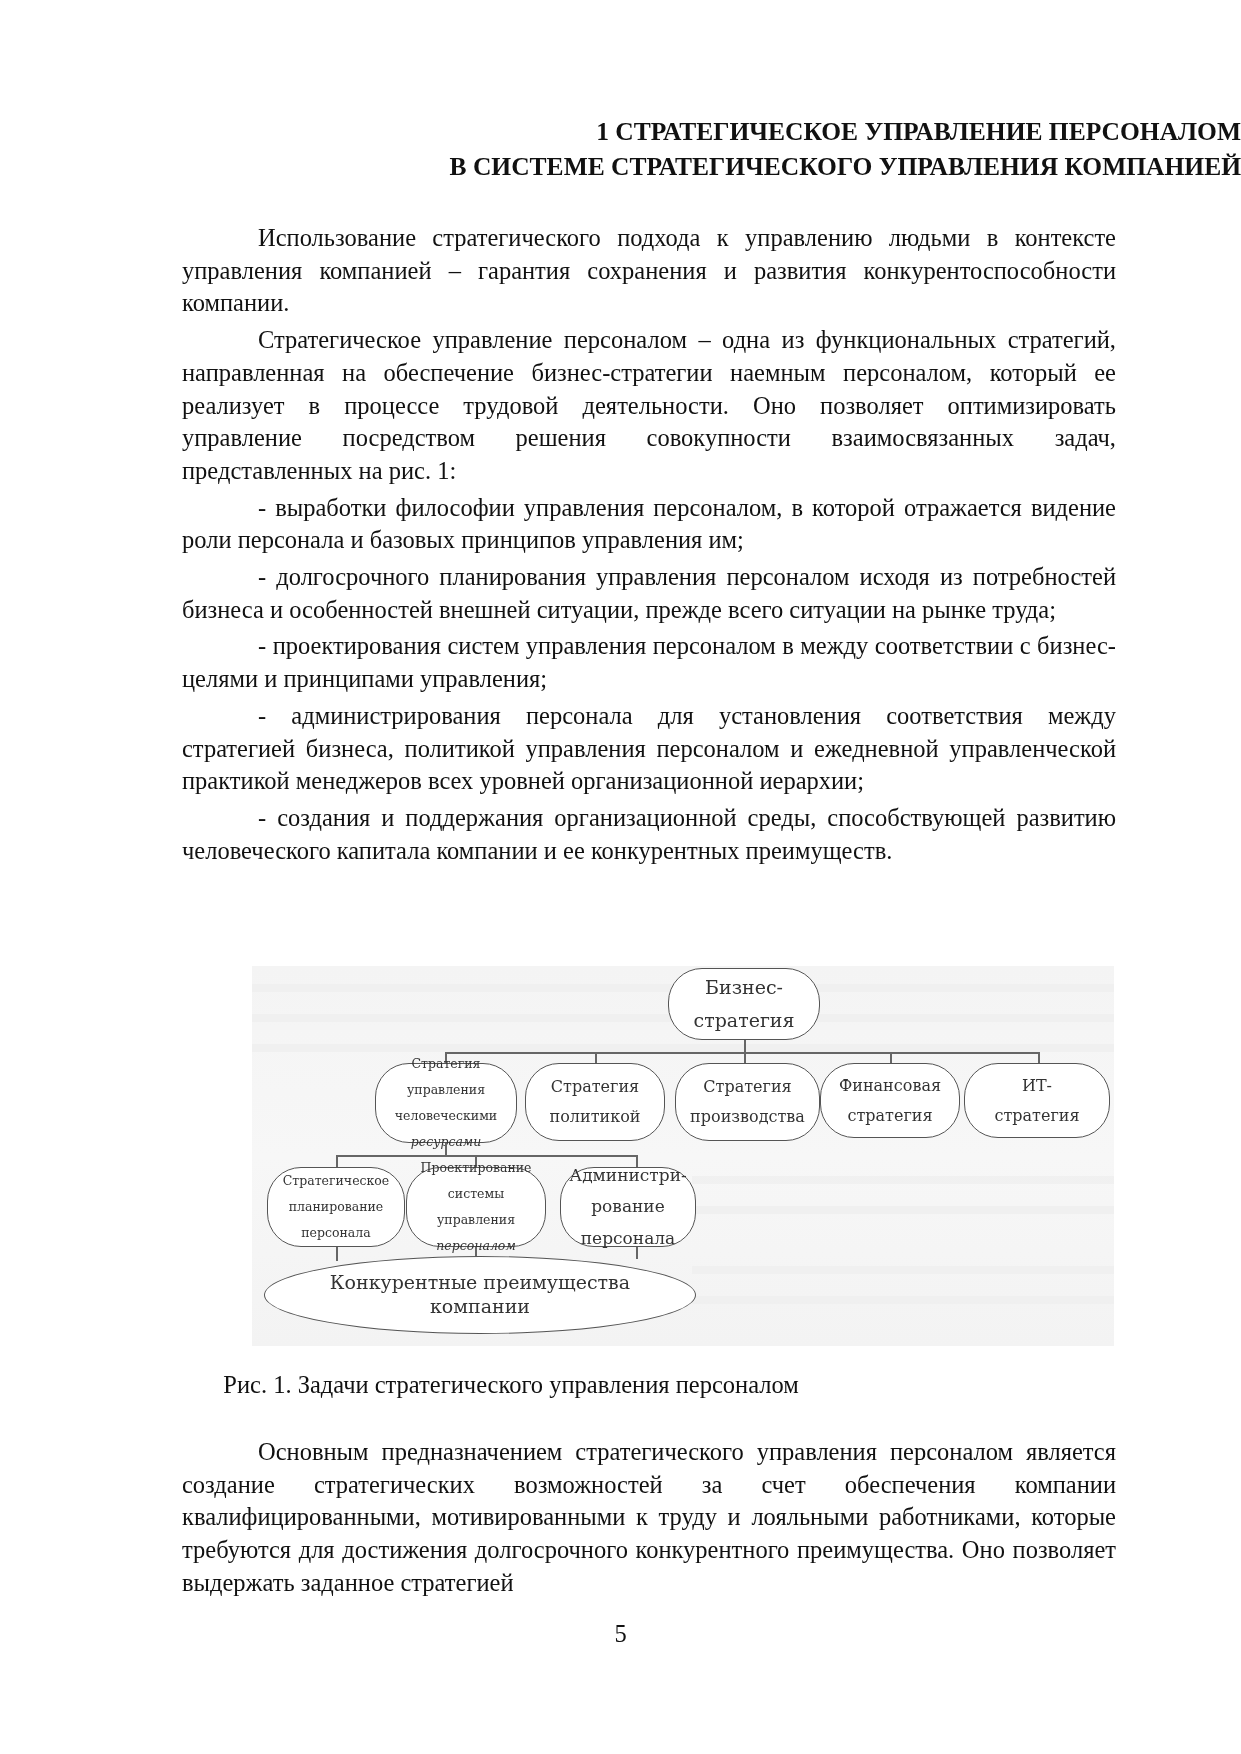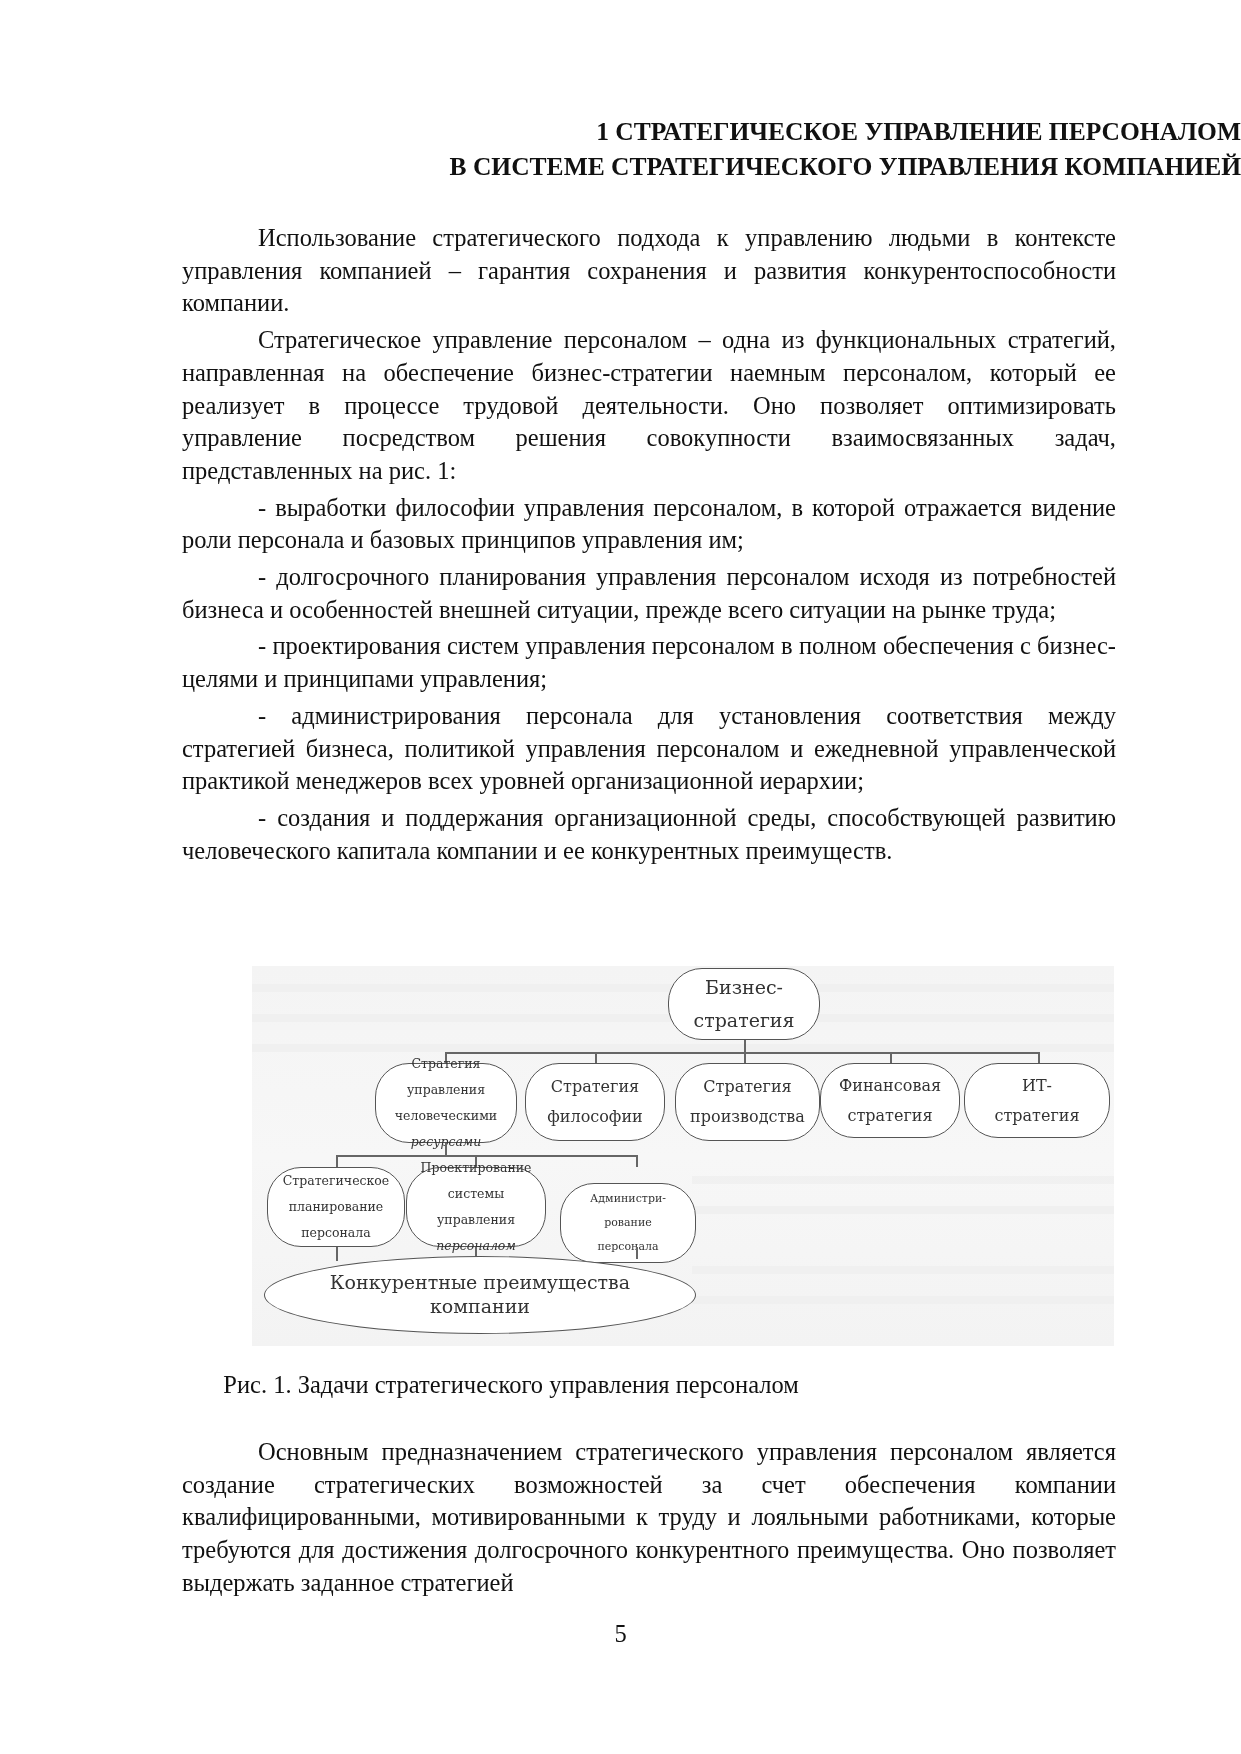--- a/index.html
+++ b/index.html
@@ -34,21 +34,21 @@
 <div class="title">
   <div>1 СТРАТЕГИЧЕСКОЕ УПРАВЛЕНИЕ ПЕРСОНАЛОМ</div>
   <div>В СИСТЕМЕ СТРАТЕГИЧЕСКОГО УПРАВЛЕНИЯ КОМПАНИЕЙ</div>
 </div>
 
 <div class="body-text sec1">
   <p>Использование стратегического подхода к управлению людьми в контексте управления компанией – гарантия сохранения и развития конкурентоспособности компании.</p>
   <p>Стратегическое управление персоналом – одна из функциональных стратегий, направленная на обеспечение бизнес-стратегии наемным персоналом, который ее реализует в процессе трудовой деятельности. Оно позволяет оптимизировать управление посредством решения совокупности взаимосвязанных задач, представленных на рис. 1:</p>
   <p>- выработки философии управления персоналом, в которой отражается видение роли персонала и базовых принципов управления им;</p>
   <p>- долгосрочного планирования управления персоналом исходя из потребностей бизнеса и особенностей внешней ситуации, прежде всего ситуации на рынке труда;</p>
-  <p>- проектирования систем управления персоналом в полном обеспечения с бизнес-целями и принципами управления;</p>
+  <p>- проектирования систем управления персоналом в между соответствии с бизнес-целями и принципами управления;</p>
   <p>- администрирования персонала для установления соответствия между стратегией бизнеса, политикой управления персоналом и ежедневной управленческой практикой менеджеров всех уровней организационной иерархии;</p>
   <p>- создания и поддержания организационной среды, способствующей развитию человеческого капитала компании и ее конкурентных преимуществ.</p>
 </div>
 
 <div class="fig-wrap">
   <div class="noise" style="top:18px"></div>
   <div class="noise" style="top:48px"></div>
   <div class="noise" style="top:78px"></div>
   <div class="noise" style="top:210px;left:440px"></div>
   <div class="noise" style="top:240px;left:440px"></div>
@@ -69,21 +69,21 @@
   <div class="line" style="left:786px;top:86px;width:1.5px;height:11px;"></div>
 
   <div class="node" style="left:123px;top:97px;width:142px;height:80px;font-size:12.5px;flex-direction:column;">
     <span>Стратегия</span>
     <span>управления</span>
     <span>человеческими</span>
     <span style="font-style:italic">ресурсами</span>
   </div>
   <div class="node" style="left:273px;top:97px;width:140px;height:78px;font-size:16px;flex-direction:column;">
     <span>Стратегия</span>
-    <span>философии</span>
+    <span>политикой</span>
   </div>
   <div class="node" style="left:423px;top:97px;width:145px;height:78px;font-size:16px;flex-direction:column;">
     <span>Стратегия</span>
     <span>производства</span>
   </div>
   <div class="node" style="left:568px;top:97px;width:140px;height:75px;font-size:16px;flex-direction:column;">
     <span>Финансовая</span>
     <span>стратегия</span>
   </div>
   <div class="node" style="left:712px;top:97px;width:146px;height:75px;font-size:16px;flex-direction:column;">
@@ -101,21 +101,21 @@
     <span>Стратегическое</span>
     <span>планирование</span>
     <span>персонала</span>
   </div>
   <div class="node" style="left:154px;top:201px;width:140px;height:80px;font-size:12.5px;flex-direction:column;">
     <span>Проектирование</span>
     <span>системы</span>
     <span>управления</span>
     <span style="font-style:italic">персоналом</span>
   </div>
-  <div class="node" style="left:308px;top:201px;width:136px;height:80px;font-size:11px;flex-direction:column;margin-top:16px;">
+  <div class="node" style="left:308px;top:201px;width:136px;height:80px;font-size:17px;flex-direction:column;">
     <span>Администри-</span>
     <span>рование</span>
     <span>персонала</span>
   </div>
 
   <div class="line" style="left:84px;top:281px;width:1.5px;height:14px;"></div>
   <div class="line" style="left:223px;top:281px;width:1.5px;height:12px;"></div>
   <div class="line" style="left:384px;top:281px;width:1.5px;height:12px;"></div>
 
   <div class="ellipse" style="left:12px;top:290px;width:432px;height:78px;">

